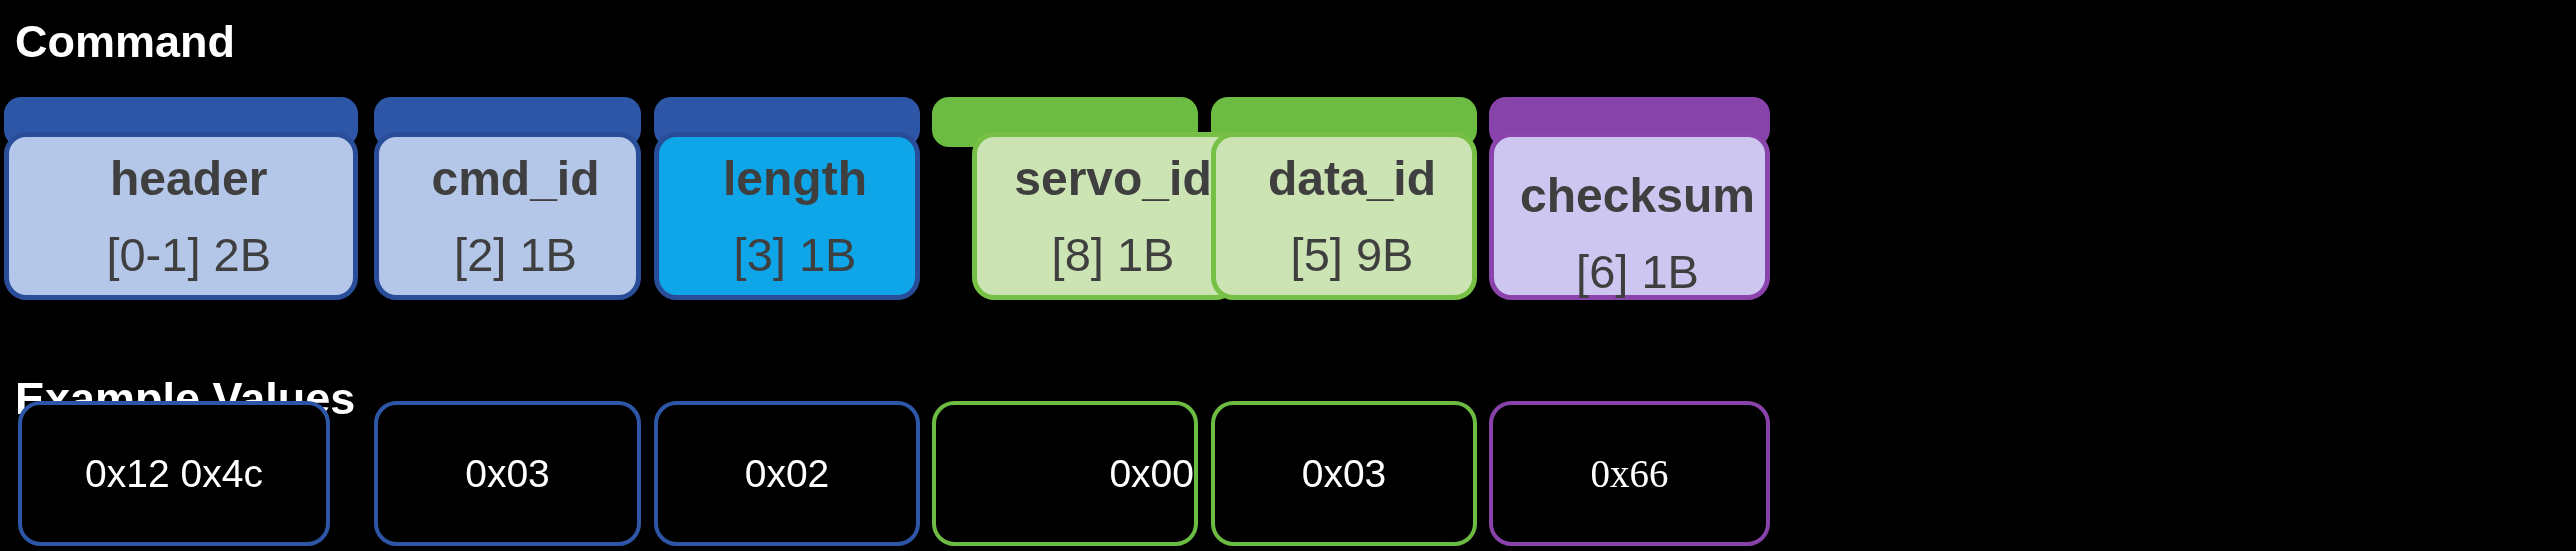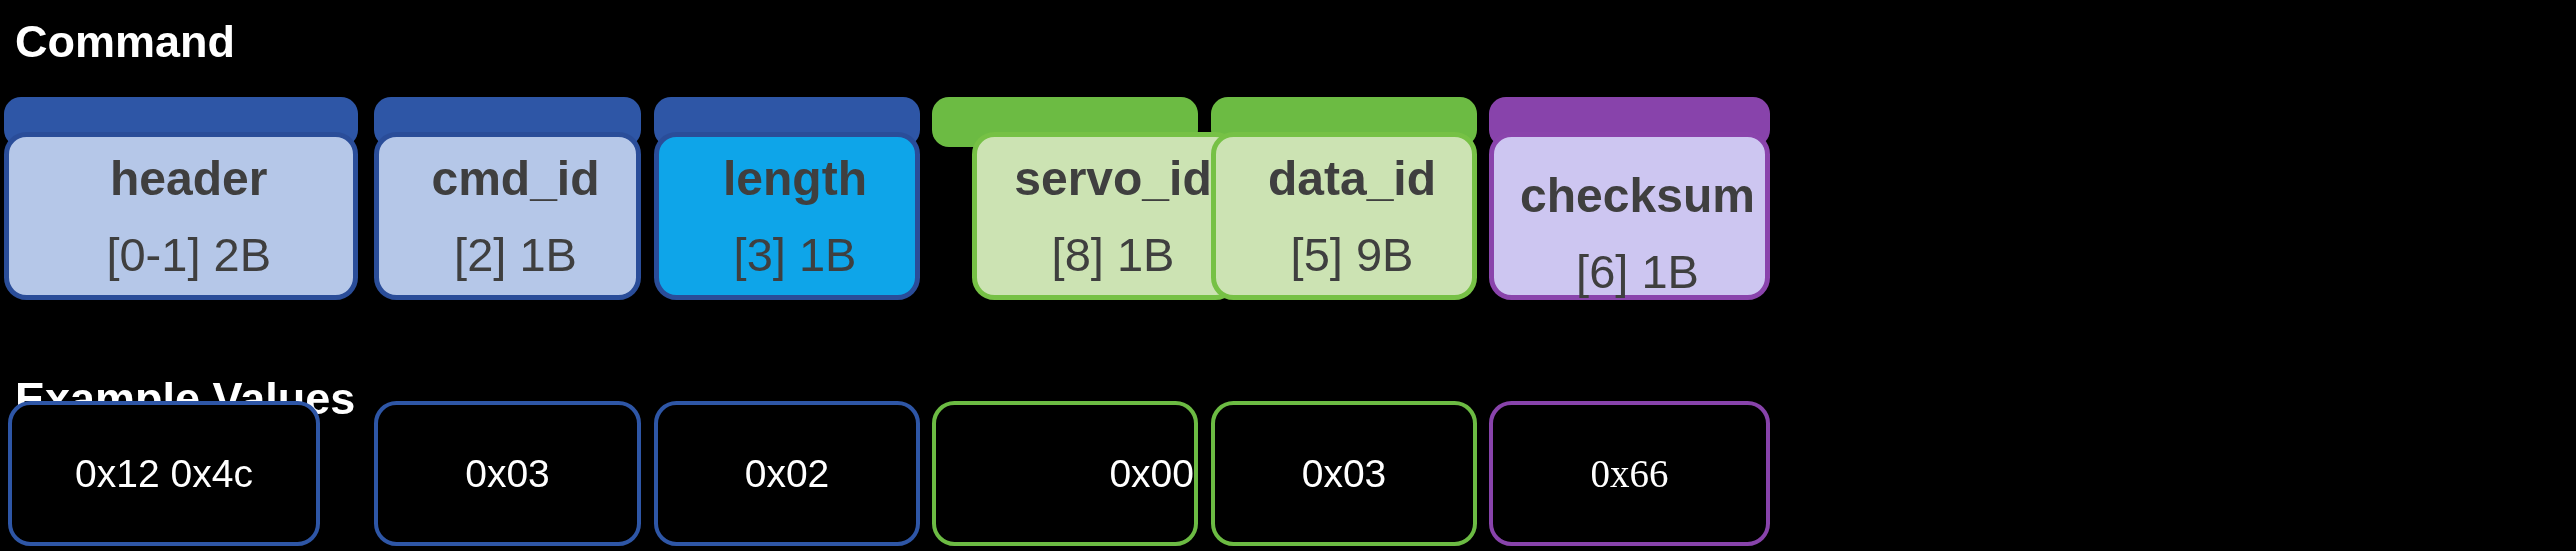--- a/index.html
+++ b/index.html
@@ -86,21 +86,21 @@
 <div class="canvas">
   <div class="section-title command">Command</div>
 
   <div class="section-title example">Example Values</div>
 
   <div class="tab" style="left: 3.7px; width: 354px; background: rgb(46, 86, 166);"></div>
   <div class="fbox" style="left: 3.7px; width: 354px; background: rgb(181, 199, 232); border-color: rgb(42, 77, 153);">
     <div class="fname">header</div>
     <div class="fbytes">[0-1] 2B</div>
   </div>
-  <div class="ebox" style="left: 8px; width: 312px; border-color: rgb(46, 86, 166);">
+  <div class="ebox" style="left: 18px; width: 312px; border-color: rgb(46, 86, 166);">
     <div class="evalue">0x12 0x4c</div>
   </div>
 
   <div class="tab" style="left: 374px; width: 267px; background: rgb(46, 86, 166);"></div>
   <div class="fbox" style="left: 374px; width: 267px; background: rgb(181, 199, 232); border-color: rgb(42, 77, 153);">
     <div class="fname">cmd_id</div>
     <div class="fbytes">[2] 1B</div>
   </div>
   <div class="ebox" style="left: 374px; width: 267px; border-color: rgb(46, 86, 166);">
     <div class="evalue">0x03</div>

